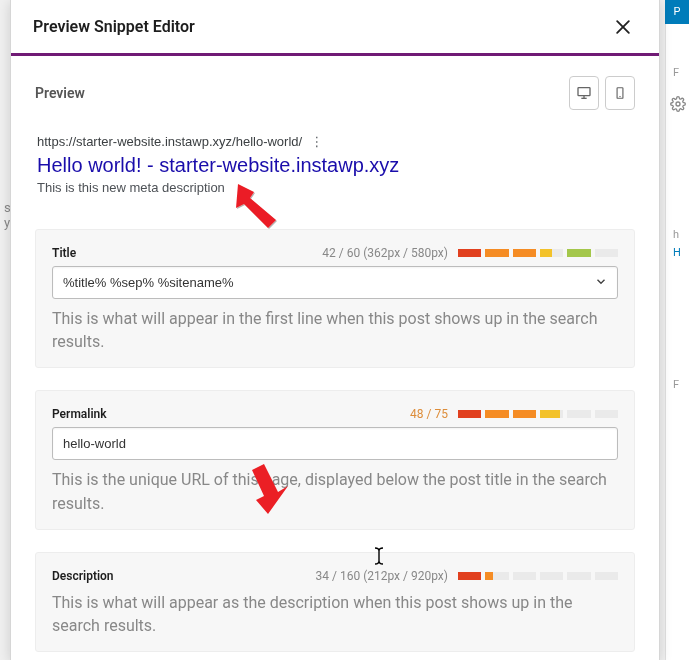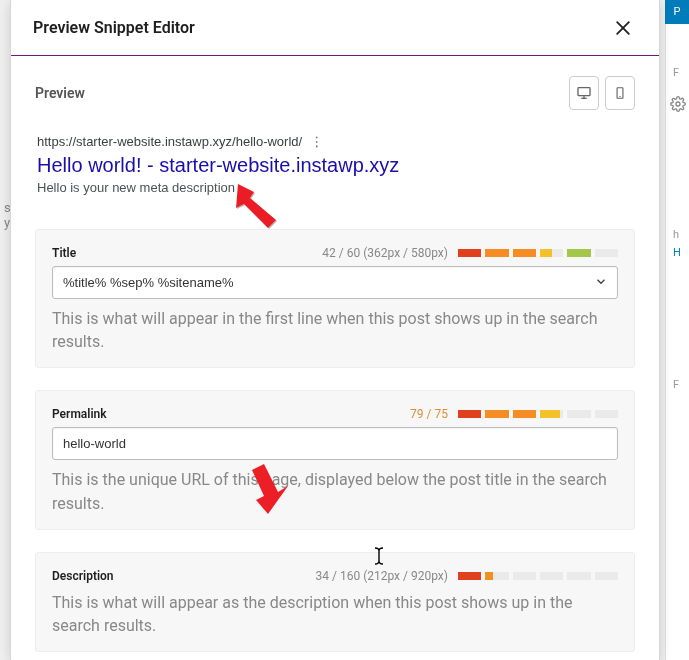--- a/index.html
+++ b/index.html
@@ -56,21 +56,21 @@
     box-shadow: 0 2px 12px rgba(0,0,0,0.15);
     display: flex;
     flex-direction: column;
   }
   .modal-header {
     display: flex;
     align-items: center;
     justify-content: space-between;
     padding: 0 22px;
     height: 56px;
-    border-bottom: 1px solid #701a75;
+    border-bottom: 3px solid #701a75;
   }
   .modal-header h2 {
     font-size: 16px;
     font-weight: 600;
     margin: 0;
     color: #1e1e1e;
   }
   .close-btn {
     width: 28px; height: 28px;
     display: flex; align-items: center; justify-content: center;
@@ -302,21 +302,21 @@
           </div>
         </div>
       </div>
 
       <div class="serp">
         <div class="serp-url-row">
           <span>https://starter-website.instawp.xyz/hello-world/</span>
           <span class="serp-dots">⋮</span>
         </div>
         <div class="serp-title">Hello world! - starter-website.instawp.xyz</div>
-        <div class="serp-desc">Hello is your new meta description</div>
+        <div class="serp-desc">This is this new meta description</div>
       </div>
 
       <div class="panel">
         <div class="panel-top">
           <span class="panel-label">Title</span>
           <div class="metric-wrap">
             <span class="metric-text">42 / 60 (362px / 580px)</span>
             <div class="bar">
               <div class="seg-r" style="width:24px"></div>
                 <div class="gap"></div>
@@ -341,21 +341,21 @@
               </svg>
           </span>
         </div>
         <div class="help">This is what will appear in the first line when this post shows up in the search results.</div>
       </div>
 
       <div class="panel">
         <div class="panel-top">
           <span class="panel-label">Permalink</span>
           <div class="metric-wrap">
-            <span class="metric-text" style="color:#dd8d3a">79 / 75</span>
+            <span class="metric-text" style="color:#dd8d3a">48 / 75</span>
             <div class="bar">
               <div class="seg-r" style="width:24px"></div>
                 <div class="gap"></div>
               <div class="seg-o" style="width:24px"></div>
                 <div class="gap"></div>
               <div class="seg-o" style="width:24px"></div>
                 <div class="gap"></div>
               <div class="seg-y" style="width:20px"></div>
                 <div class="seg-e" style="width:4px"></div>
                 <div class="gap"></div>

